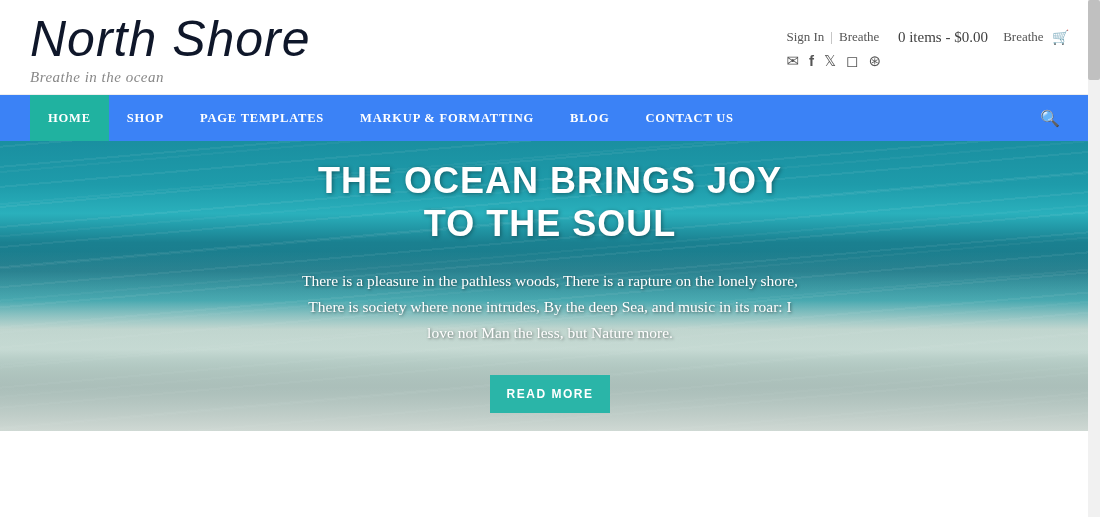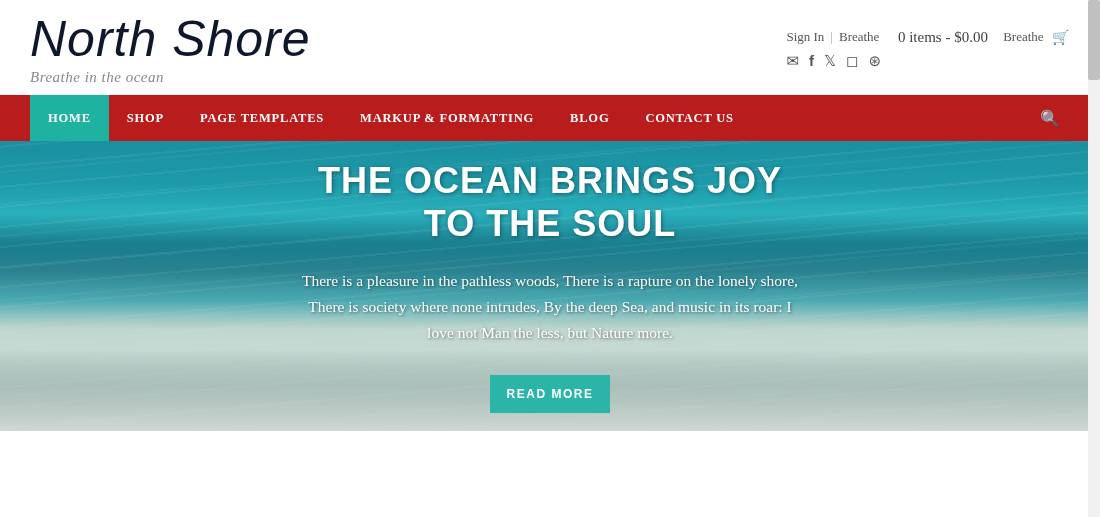--- a/index.html
+++ b/index.html
@@ -95,21 +95,21 @@
 
     .social-icon {
       font-size: 15px;
       color: #555;
       cursor: pointer;
       text-decoration: none;
     }
 
     
     .navbar {
-      background: #b91c1c;
+      background: #3b82f6;
       display: flex;
       align-items: center;
       padding: 0 30px;
       height: 46px;
     }
 
     .nav-item {
       color: #fff;
       font-size: 12.5px;
       font-weight: 600;

